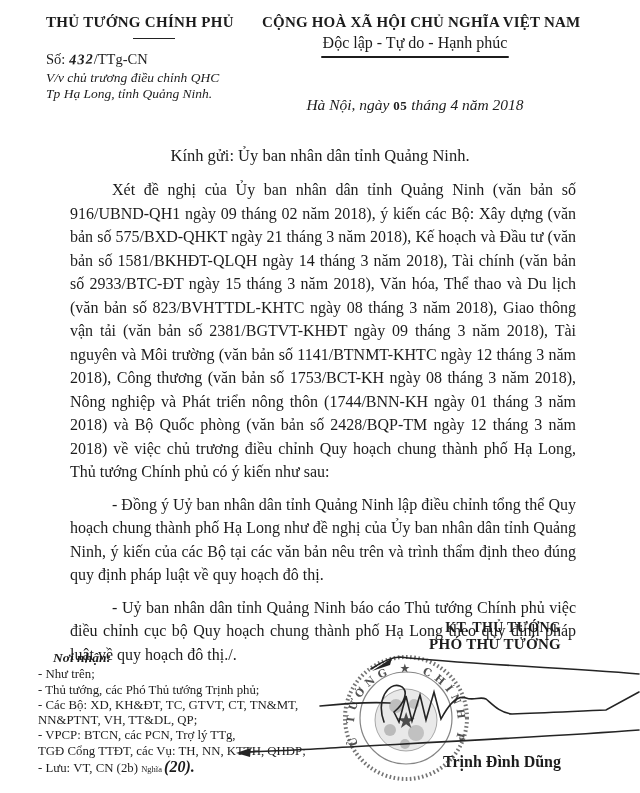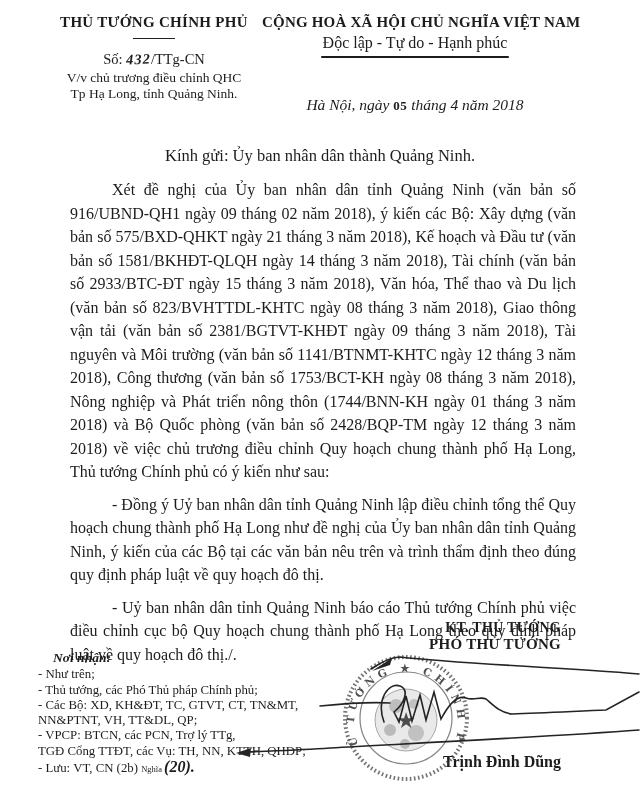--- a/index.html
+++ b/index.html
@@ -9,26 +9,26 @@
     margin:0 auto;
     background:#ffffff;
     color:#1c1c1c;
     font-family:"Liberation Serif", serif;
     box-sizing:border-box;
     padding-top:14px;
     overflow:hidden;
   }
   
   .doc-header{display:flex;}
-  .header-left{width:216px;margin-left:46px;text-align:center;flex:none;}
+  .header-left{width:216px;margin-left:46px;text-align:left;flex:none;}
   .org-name{font-weight:bold;font-size:15px;letter-spacing:.3px;white-space:nowrap;}
   .rule-short{width:42px;border-top:1.6px solid #222;margin:7px auto 12px auto;}
   .doc-number{font-size:14.5px;margin-bottom:2px;white-space:nowrap;}
   .hand{font-style:italic;font-weight:bold;display:inline-block;transform:rotate(-2deg);letter-spacing:1px;}
-  .subject-line{font-size:13.5px;line-height:16px;}
+  .subject-line{font-size:13.5px;line-height:16px;font-style:italic;}
   .header-right{width:306px;margin-left:0;text-align:center;flex:none;}
   .national-title{font-weight:bold;font-size:15px;letter-spacing:.2px;white-space:nowrap;}
   .motto{font-weight:normal;font-size:16px;margin-top:3px;white-space:nowrap;}
   .rule-motto{width:188px;border-top:2px solid #1c1c1c;border-radius:2px;margin:4px auto 9px auto;}
   .date-line{font-size:15.5px;font-style:italic;white-space:nowrap;margin-top:38px;}
   .date-day{font-style:normal;font-weight:bold;font-size:13px;letter-spacing:.5px;}
   
   .salutation{text-align:center;font-size:16.5px;margin-top:32px;}
   .doc-body{margin:12px 64px 0 70px;text-align:justify;font-size:16px;line-height:23.5px;}
   .doc-body p{margin:0 0 9px 0;text-indent:42px;}
@@ -62,33 +62,33 @@
       <div class="subject-line">Tp Hạ Long, tỉnh Quảng Ninh.</div>
     </div>
     <div class="header-right">
       <div class="national-title">CỘNG HOÀ XÃ HỘI CHỦ NGHĨA VIỆT NAM</div>
       <div class="motto">Độc lập - Tự do - Hạnh phúc</div>
       <div class="rule-motto"></div>
       <div class="date-line"><span>Hà Nội, ngày </span><span class="date-day">05</span><span> tháng  4  năm 2018</span></div>
     </div>
   </div>
 
-  <div class="salutation">Kính gửi: Ủy ban nhân dân thành Quảng Ninh.</div>
+  <div class="salutation">Kính gửi: Ủy ban nhân dân tỉnh Quảng Ninh.</div>
 
   <div class="doc-body">
     <p>Xét đề nghị của Ủy ban nhân dân tỉnh Quảng Ninh (văn bản số 916/UBND-QH1 ngày 09 tháng 02 năm 2018), ý kiến các Bộ: Xây dựng (văn bản số 575/BXD-QHKT ngày 21 tháng 3 năm 2018), Kế hoạch và Đầu tư  (văn bản số 1581/BKHĐT-QLQH ngày 14 tháng 3 năm 2018), Tài chính (văn bản số 2933/BTC-ĐT ngày 15 tháng 3 năm 2018), Văn hóa, Thể thao và Du lịch (văn bản số 823/BVHTTDL-KHTC ngày 08 tháng 3 năm 2018), Giao thông vận tải (văn bản số 2381/BGTVT-KHĐT ngày 09 tháng 3 năm 2018), Tài nguyên và Môi trường (văn bản số 1141/BTNMT-KHTC ngày 12 tháng 3 năm 2018), Công thương (văn bản số 1753/BCT-KH ngày 08 tháng 3 năm 2018), Nông nghiệp và Phát triển nông thôn (1744/BNN-KH ngày 01 tháng 3 năm 2018) và Bộ Quốc phòng (văn bản số 2428/BQP-TM ngày 12 tháng 3 năm 2018) về việc chủ trương điều chỉnh Quy hoạch chung thành phố Hạ Long, Thủ tướng Chính phủ có ý kiến như sau:</p>
     <p>- Đồng ý Uỷ ban nhân dân tỉnh Quảng Ninh lập điều chỉnh tổng thể Quy hoạch chung thành phố Hạ Long như đề nghị của Ủy ban nhân dân tỉnh Quảng Ninh, ý kiến của các Bộ tại các văn bản nêu trên và trình thẩm định theo đúng quy định pháp luật về quy hoạch đô thị.</p>
     <p>- Uỷ ban nhân dân tỉnh Quảng Ninh báo cáo Thủ tướng Chính phủ việc điều chỉnh cục bộ Quy hoạch chung thành phố Hạ Long theo quy định pháp luật về quy hoạch đô thị./.</p>
   </div>
 
   <div class="doc-footer">
     <div class="recipients">
       <div class="recipients-title">Nơi nhận:</div>
       <div class="recipient-line">- Như trên;</div>
-      <div class="recipient-line">- Thủ tướng, các Phó Thủ pháp Chính phủ;</div>
+      <div class="recipient-line">- Thủ tướng, các Phó Thủ tướng Trịnh phủ;</div>
       <div class="recipient-line">- Các Bộ: XD, KH&amp;ĐT, TC, GTVT, CT, TN&amp;MT,</div>
       <div class="recipient-line">NN&amp;PTNT, VH, TT&amp;DL, QP;</div>
       <div class="recipient-line">- VPCP: BTCN, các PCN, Trợ lý TTg,</div>
       <div class="recipient-line">TGĐ Cổng TTĐT, các Vụ: TH, NN, KTTH, QHĐP;</div>
       <div class="recipient-line"><span>- Lưu: VT, CN (2b) </span><span class="luu-note">Nghĩa </span><span class="hand-small">(20).</span></div>
     </div>
     <div class="sign-block">
       <div class="sign-title-1">KT. THỦ TƯỚNG</div>
       <div class="sign-title-2">PHÓ THỦ TƯỚNG</div>
       <div class="signer-name">Trịnh Đình Dũng</div>

